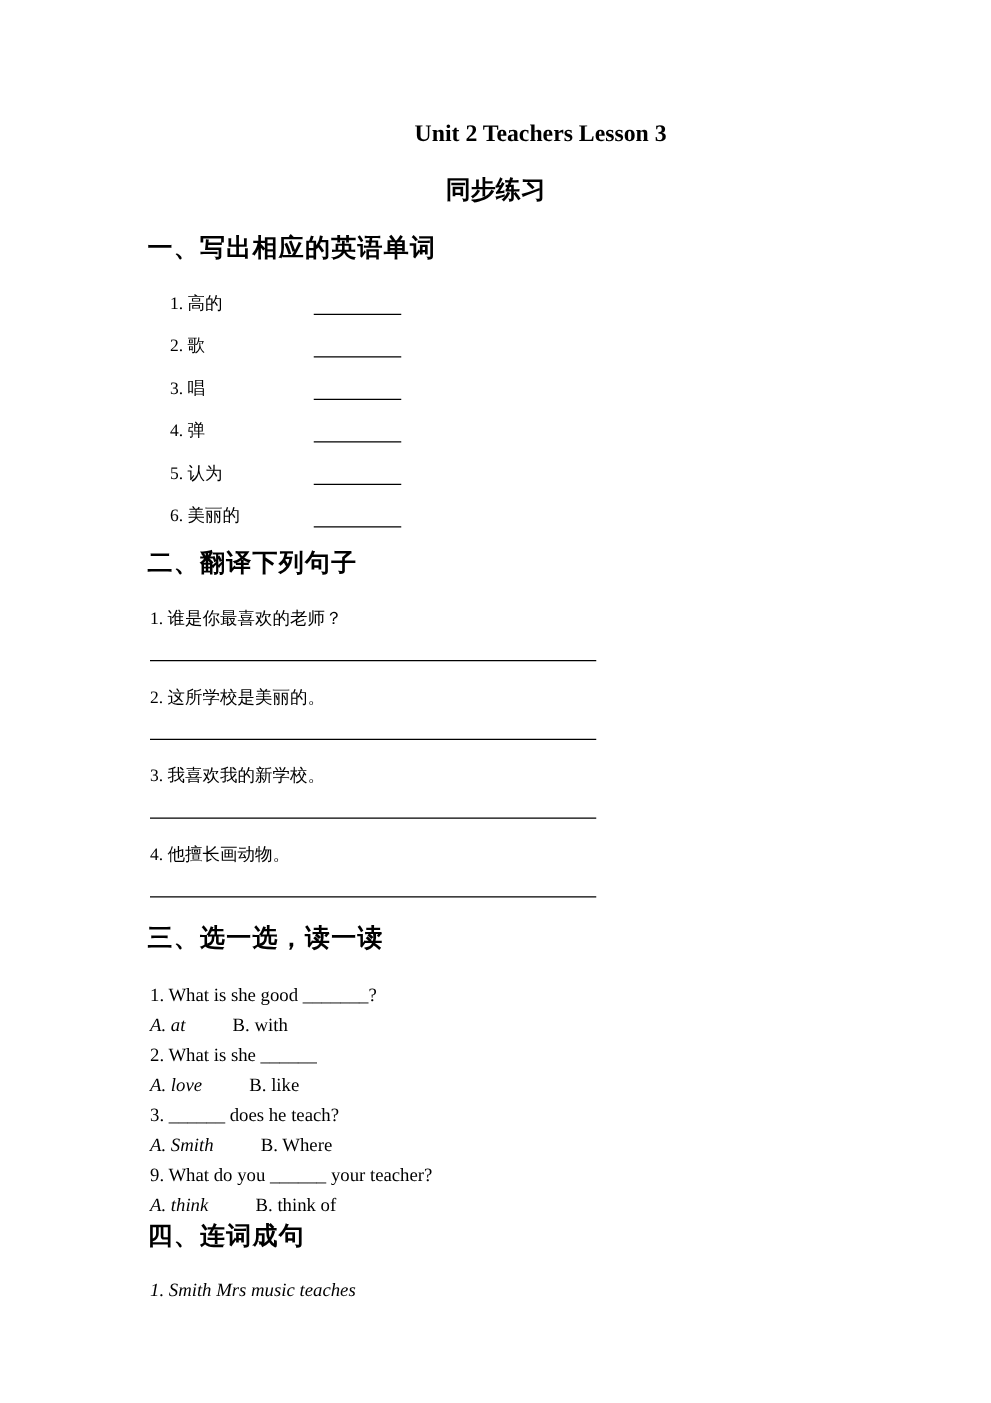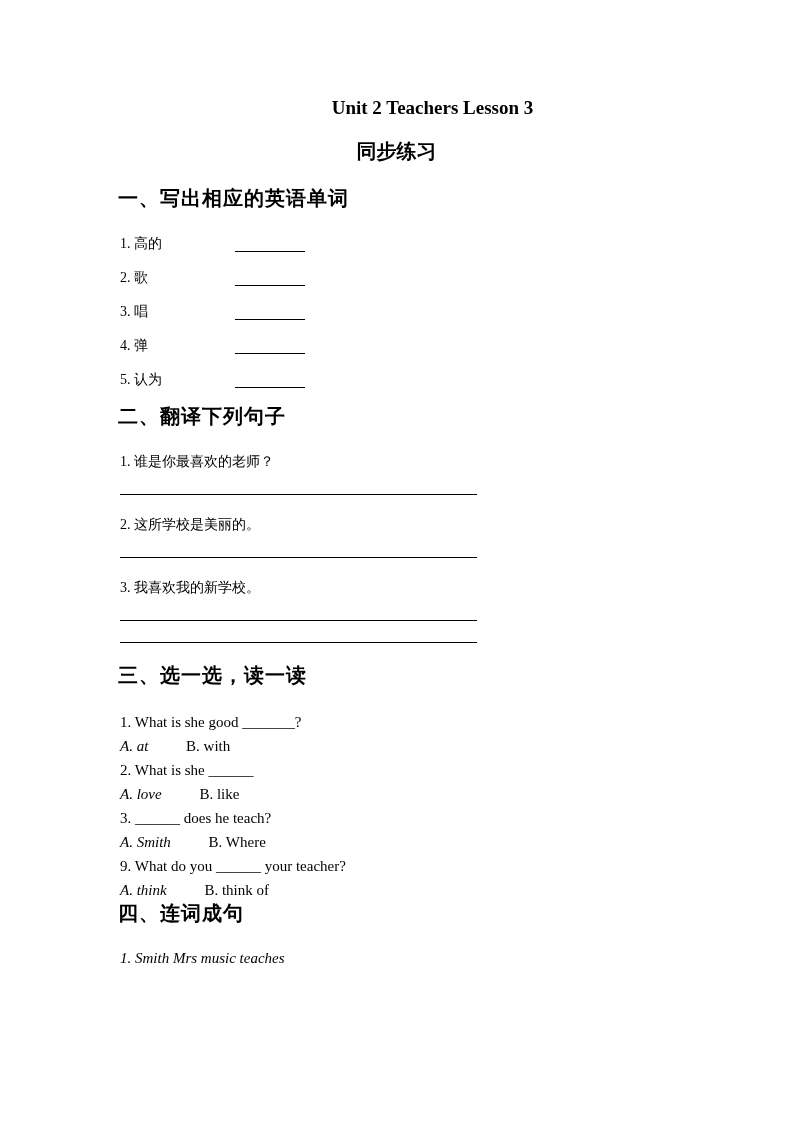--- a/index.html
+++ b/index.html
@@ -55,20 +55,21 @@
     display: flex;
     align-items: flex-end;
     height: 17px;
     margin-bottom: 17px;
     font-size: 14px;
     line-height: 17px;
   }
   .vocab-label {
     width: 115px;
     flex: 0 0 115px;
+    margin-left: 16px;
   }
   .blank-line {
     display: inline-block;
     width: 70px;
     height: 15px;
     border-bottom: 1px solid #000000;
   }
 
   
   .trans-list { margin-top: 26px; margin-left: 120px; }
@@ -125,37 +126,42 @@
       <span class="blank-line"></span>
     </div>
     <div class="vocab-row">
       <span class="vocab-label">4. 弹</span>
       <span class="blank-line"></span>
     </div>
     <div class="vocab-row">
       <span class="vocab-label">5. 认为</span>
       <span class="blank-line"></span>
     </div>
+    <div class="vocab-row">
+      <span class="vocab-label">6. 美丽的</span>
+      <span class="blank-line"></span>
+    </div>
   </div>
 
   <div class="section-heading heading-2">二、翻译下列句子</div>
   <div class="trans-list">
     <div class="trans-item">
       <div class="trans-text">1. 谁是你最喜欢的老师？</div>
       <div class="answer-line"></div>
     </div>
     <div class="trans-item">
       <div class="trans-text">2. 这所学校是美丽的。</div>
       <div class="answer-line"></div>
     </div>
     <div class="trans-item">
       <div class="trans-text">3. 我喜欢我的新学校。</div>
       <div class="answer-line"></div>
     </div>
     <div class="trans-item">
+      <div class="trans-text">4. 他擅长画动物。</div>
       <div class="answer-line"></div>
     </div>
   </div>
 
   <div class="section-heading heading-3">三、选一选，读一读</div>
   <div class="choice-list">
     <div class="choice-row">1. What is she good _______?</div>
     <div class="choice-row">
       <span class="option-a">A. at</span>
       <span class="option-b">B. with</span>

